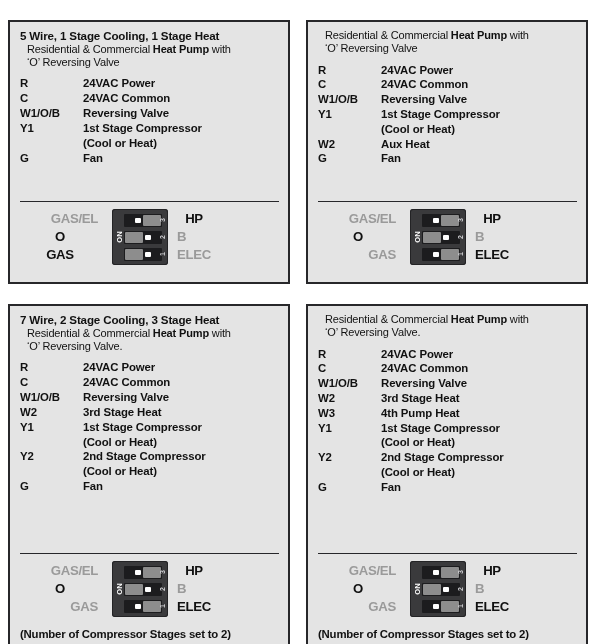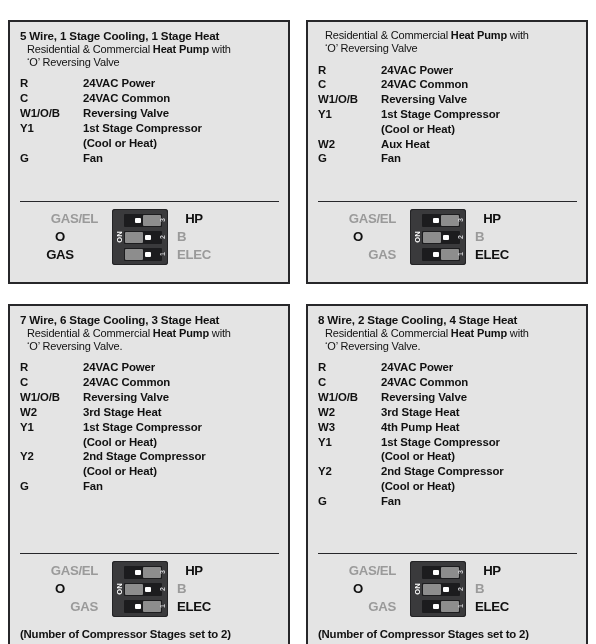--- a/index.html
+++ b/index.html
@@ -307,21 +307,21 @@
               <div class="on">HP</div>
               <div class="off">B</div>
               <div class="on">ELEC</div>
             </div>
           </div>
           <div class="note hidden"></div>
         </div>
       </div>
       <div class="cell r2">
         <div class="panel">
-          <div class="title">7 Wire, 6 Stage Cooling, 3 Stage Heat</div>
+          <div class="title">7 Wire, 2 Stage Cooling, 3 Stage Heat</div>
           <div class="subtitle"><span>Residential &amp; Commercial </span><b>Heat Pump</b><span> with</span><br><span>‘O’ Reversing Valve.</span></div>
           <div class="terms">
             <div class="tkey">R</div>
             <div class="tval">24VAC Power</div>
             <div class="tkey">C</div>
             <div class="tval">24VAC Common</div>
             <div class="tkey">W1/O/B</div>
             <div class="tval">Reversing Valve</div>
             <div class="tkey">W2</div>
             <div class="tval">3rd Stage Heat</div>
@@ -367,21 +367,20 @@
               <div class="on">HP</div>
               <div class="off">B</div>
               <div class="on">ELEC</div>
             </div>
           </div>
           <div class="note">(Number of Compressor Stages set to 2)</div>
         </div>
       </div>
       <div class="cell r2">
         <div class="panel">
-          <div class="title">8 Wire, 2 Stage Cooling, 4 Stage Heat</div>
           <div class="subtitle"><span>Residential &amp; Commercial </span><b>Heat Pump</b><span> with</span><br><span>‘O’ Reversing Valve.</span></div>
           <div class="terms">
             <div class="tkey">R</div>
             <div class="tval">24VAC Power</div>
             <div class="tkey">C</div>
             <div class="tval">24VAC Common</div>
             <div class="tkey">W1/O/B</div>
             <div class="tval">Reversing Valve</div>
             <div class="tkey">W2</div>
             <div class="tval">3rd Stage Heat</div>

